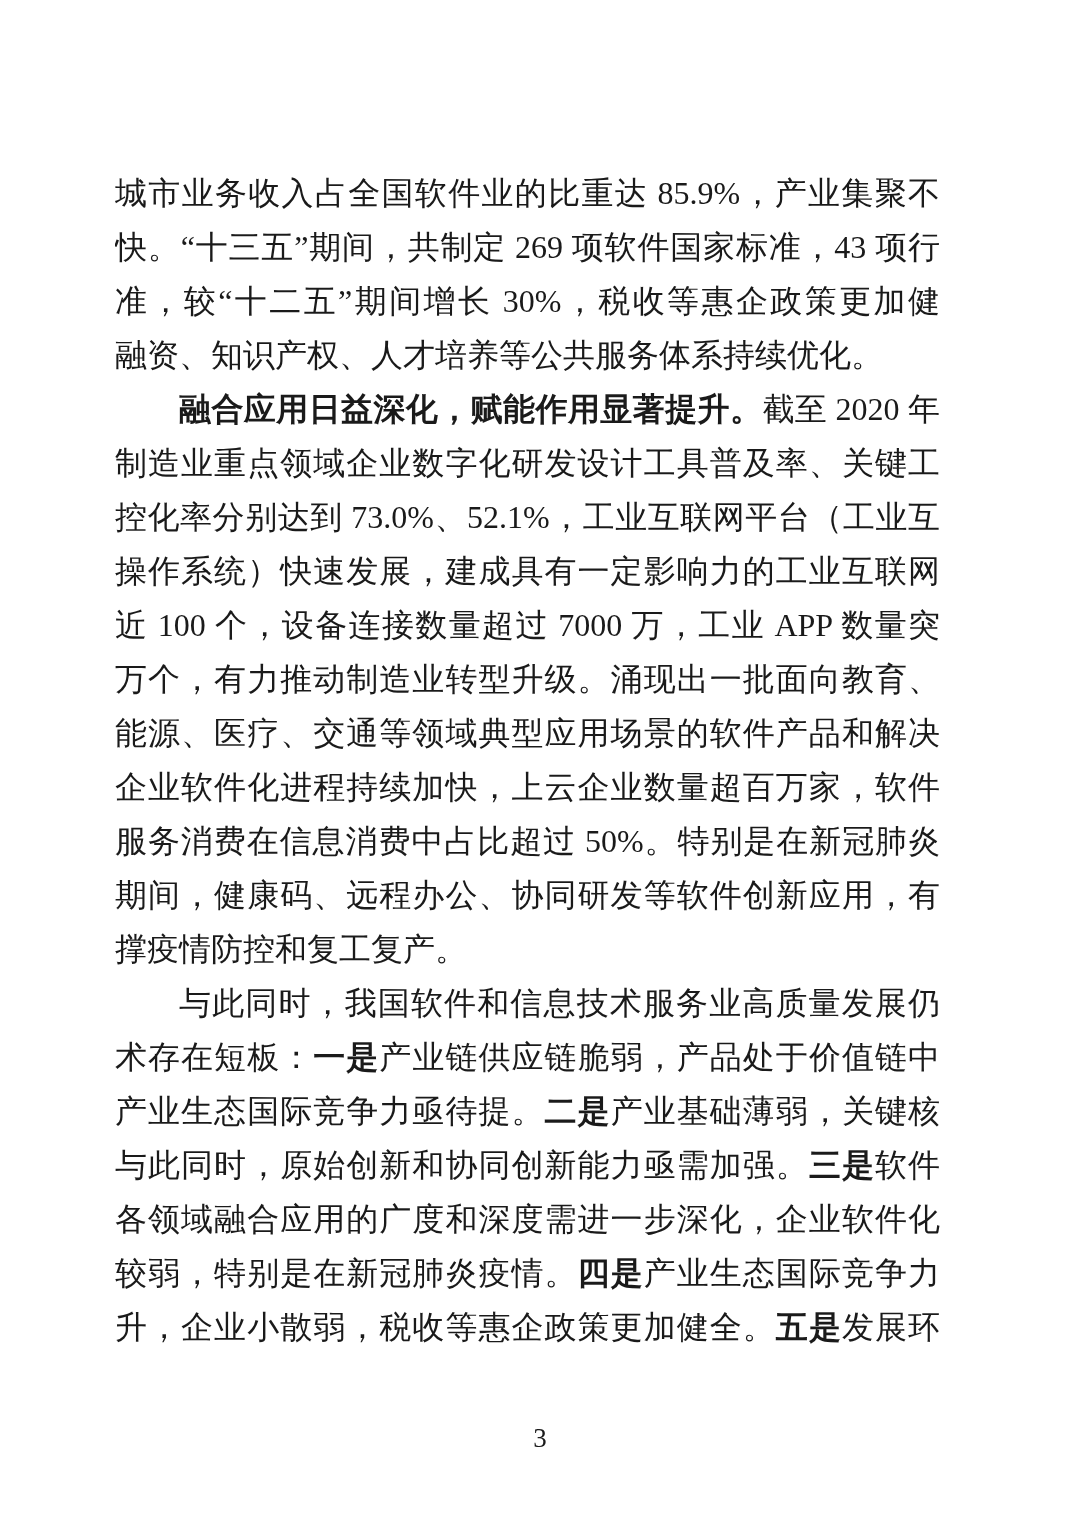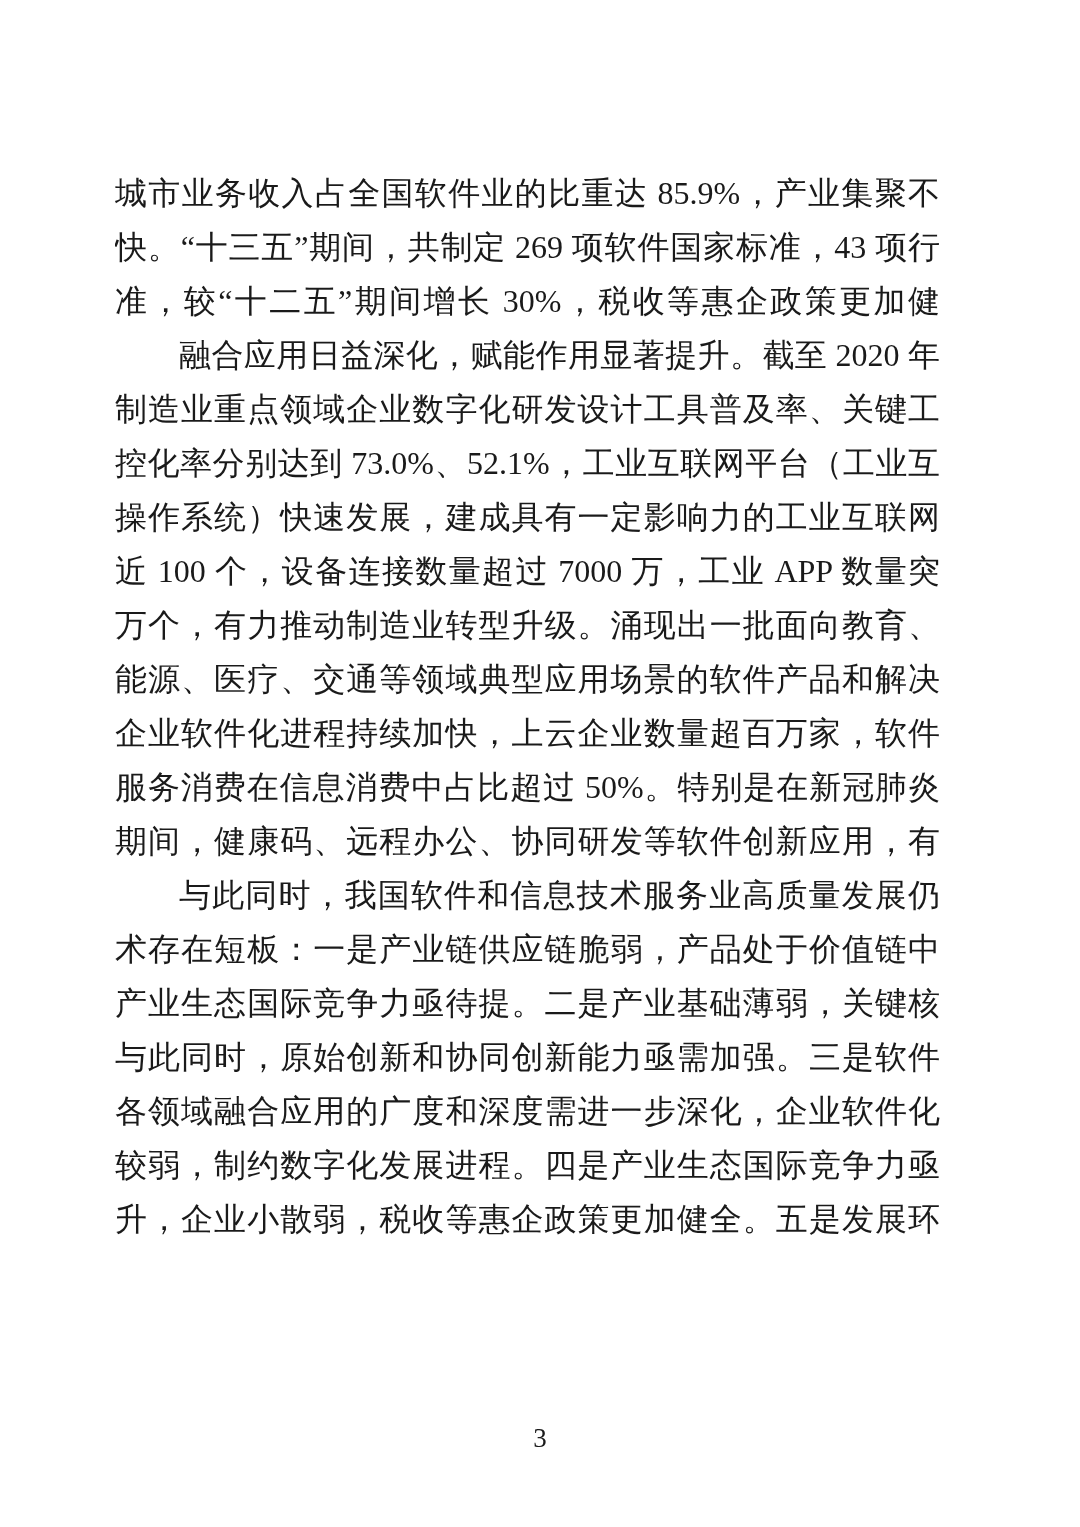--- a/index.html
+++ b/index.html
@@ -39,21 +39,21 @@
     white-space: normal;
   }
   .line.j {
     text-align: justify;
     text-align-last: justify;
   }
   .line.indent {
     text-indent: 64px;
   }
   .run-b {
-    font-weight: normal;
+    font-weight: bold;
   }
   .footer {
     position: absolute;
     top: 1422px;
     left: 0;
     width: 1080px;
     text-align: center;
   }
   .page-number {
     font-size: 27px;
@@ -63,39 +63,41 @@
 </style>
 </head>
 <body>
 
 <div class="page">
   <div class="content" id="doc-content">
       <div class="paragraph">
         <div class="line j"><span class="run">城市业务收入占全国软件业的比重达 85.9%，产业集聚不断加</span></div>
         <div class="line j"><span class="run">快。“十三五”期间，共制定 269 项软件国家标准，43 项行业标</span></div>
         <div class="line j"><span class="run">准，较“十二五”期间增长 30%，税收等惠企政策更加健全，投</span></div>
+        <div class="line"><span class="run">融资、知识产权、人才培养等公共服务体系持续优化。</span></div>
       </div>
       <div class="paragraph">
         <div class="line j indent"><span class="run-b">融合应用日益深化，赋能作用显著提升。</span><span class="run">截至 2020 年底，</span></div>
         <div class="line j"><span class="run">制造业重点领域企业数字化研发设计工具普及率、关键工序数</span></div>
         <div class="line j"><span class="run">控化率分别达到 73.0%、52.1%，工业互联网平台（工业互联网</span></div>
         <div class="line j"><span class="run">操作系统）快速发展，建成具有一定影响力的工业互联网平台</span></div>
         <div class="line j"><span class="run">近 100 个，设备连接数量超过 7000 万，工业 APP 数量突破 35</span></div>
         <div class="line j"><span class="run">万个，有力推动制造业转型升级。涌现出一批面向教育、金融、</span></div>
         <div class="line j"><span class="run">能源、医疗、交通等领域典型应用场景的软件产品和解决方案，</span></div>
         <div class="line j"><span class="run">企业软件化进程持续加快，上云企业数量超百万家，软件信息</span></div>
         <div class="line j"><span class="run">服务消费在信息消费中占比超过 50%。特别是在新冠肺炎疫情</span></div>
         <div class="line j"><span class="run">期间，健康码、远程办公、协同研发等软件创新应用，有力支</span></div>
+        <div class="line"><span class="run">撑疫情防控和复工复产。</span></div>
       </div>
       <div class="paragraph">
         <div class="line j indent"><span class="run">与此同时，我国软件和信息技术服务业高质量发展仍面临</span></div>
         <div class="line j"><span class="run">术存在短板：</span><span class="run-b">一是</span><span class="run">产业链供应链脆弱，产品处于价值链中低端，</span></div>
         <div class="line j"><span class="run">产业生态国际竞争力亟待提。</span><span class="run-b">二是</span><span class="run">产业基础薄弱，关键核心技</span></div>
         <div class="line j"><span class="run">与此同时，原始创新和协同创新能力亟需加强。</span><span class="run-b">三是</span><span class="run">软件与</span></div>
         <div class="line j"><span class="run">各领域融合应用的广度和深度需进一步深化，企业软件化能力</span></div>
-        <div class="line j"><span class="run">较弱，制约数字化发展进程。</span><span class="run-b">四是</span><span class="run">产业生态国际竞争力亟待提</span></div>
+        <div class="line j"><span class="run">较弱，特别是在新冠肺炎疫情。</span><span class="run-b">四是</span><span class="run">产业生态国际竞争力亟待提</span></div>
         <div class="line j"><span class="run">升，企业小散弱，税收等惠企政策更加健全。</span><span class="run-b">五是</span><span class="run">发展环境仍需</span></div>
       </div>
     </div>
   <div class="footer">
     <span class="page-number">3</span>
   </div>
 </div>
 
 </body></html>

